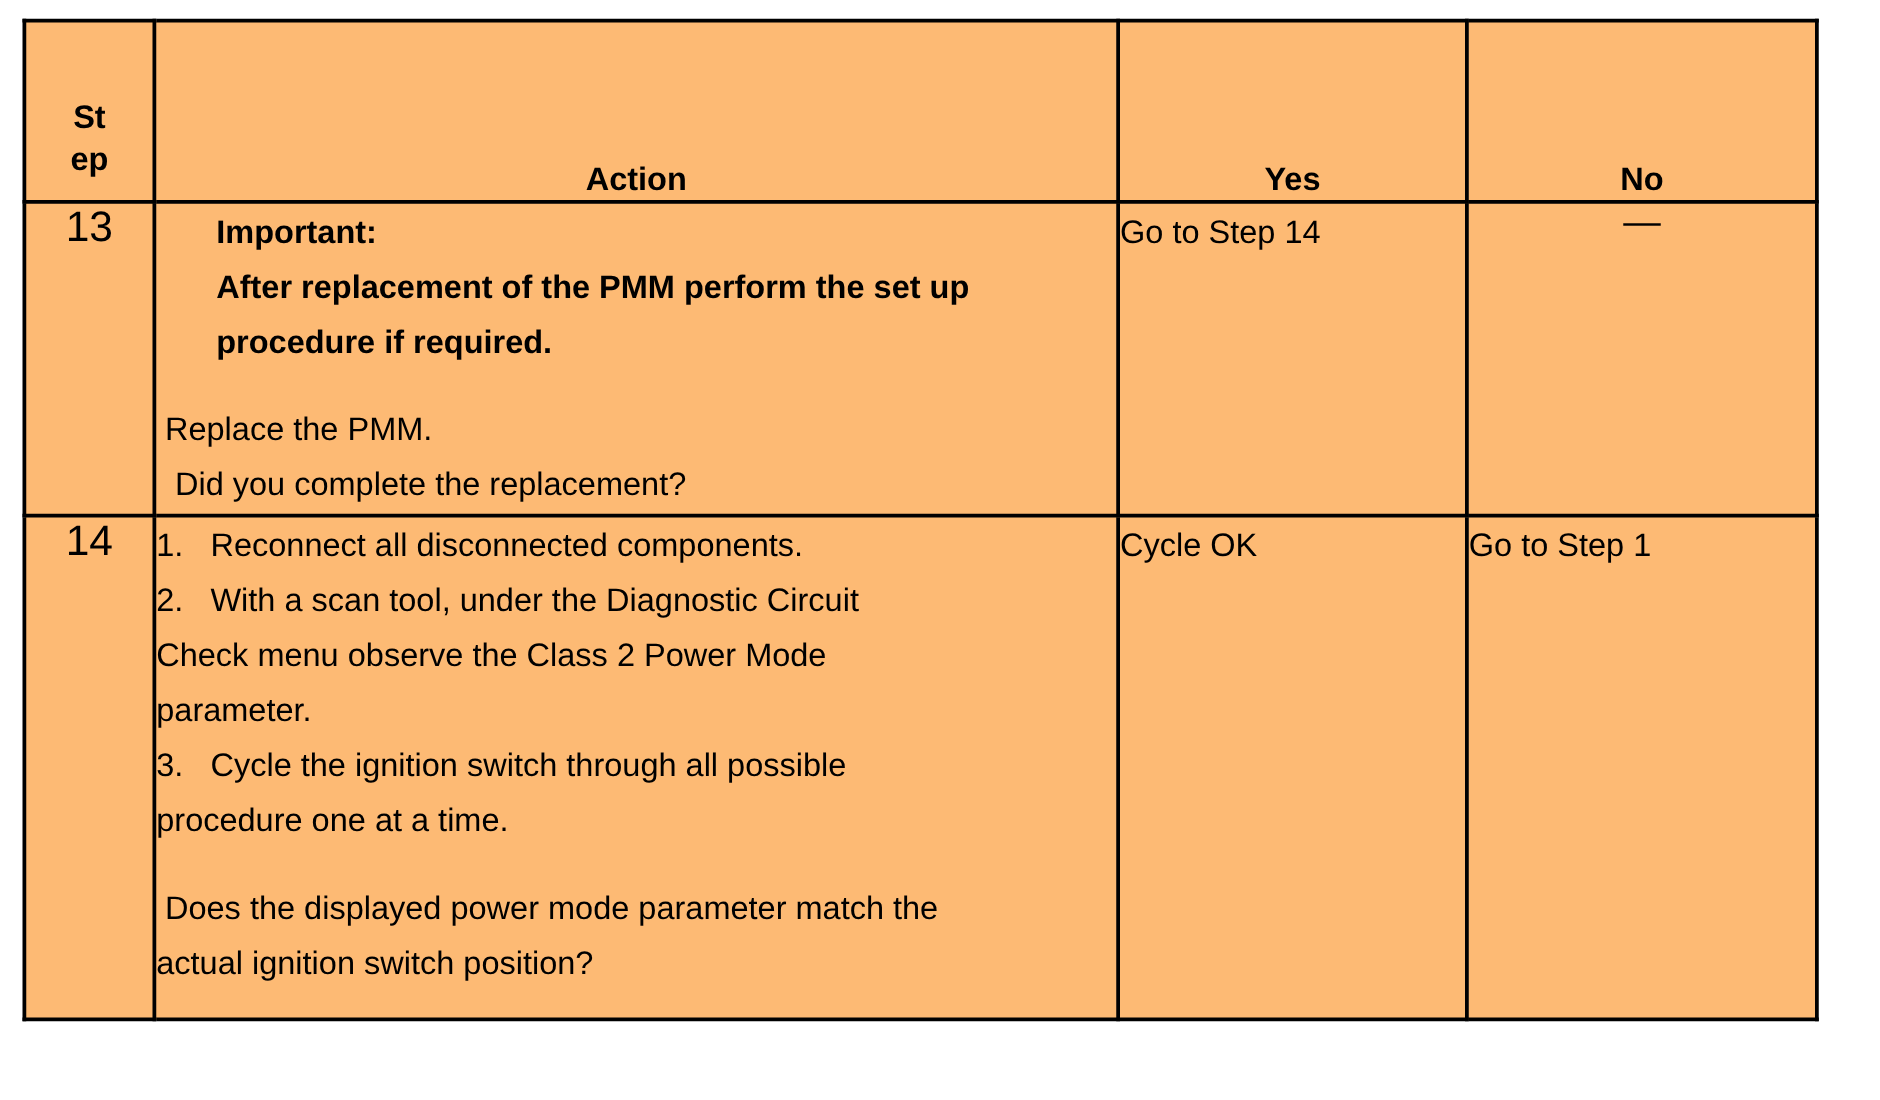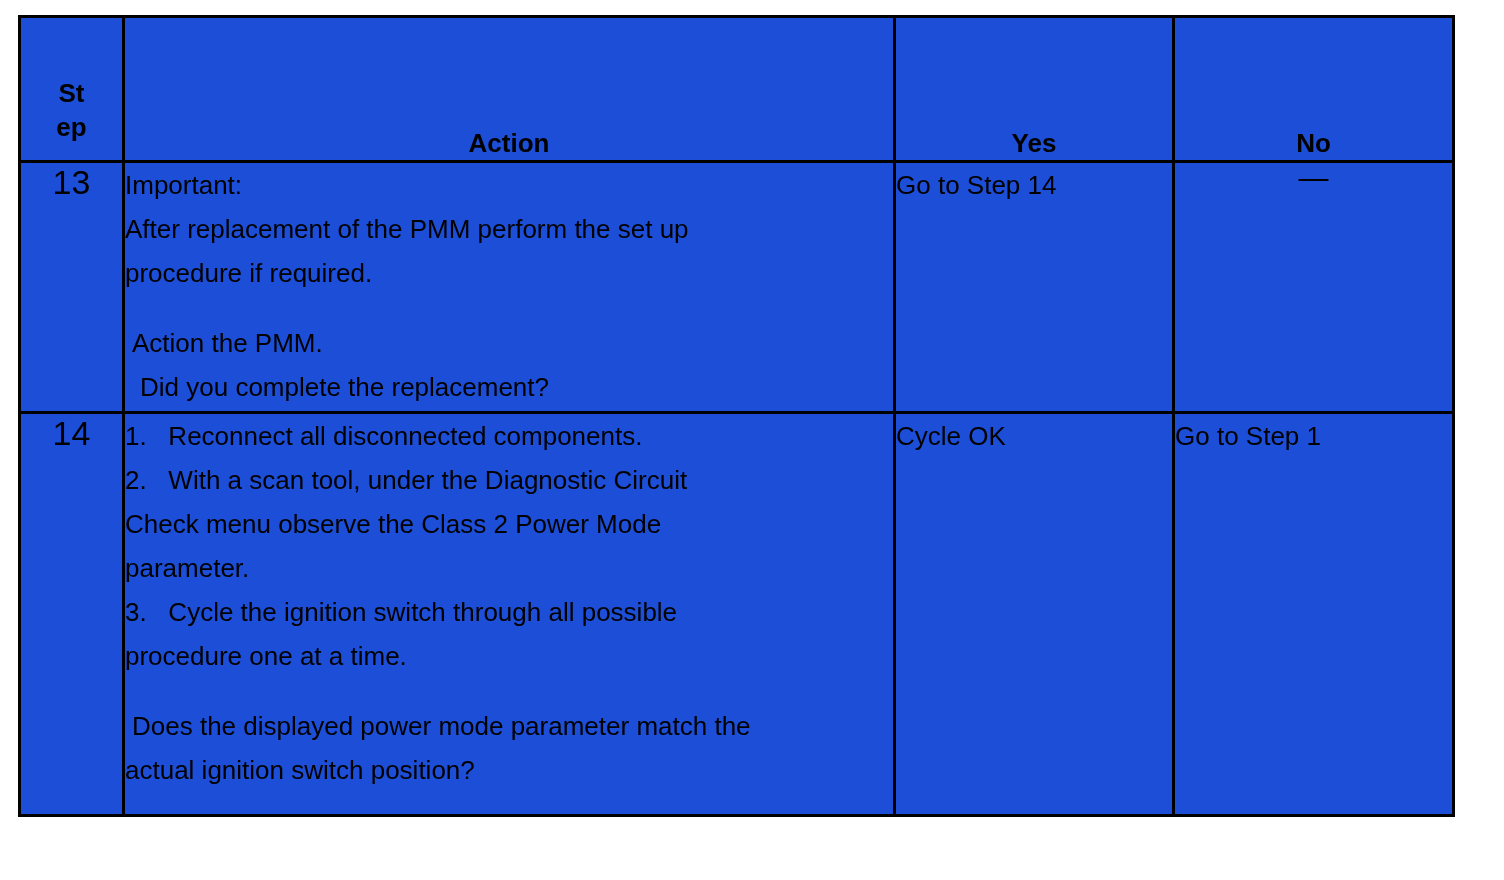--- a/index.html
+++ b/index.html
@@ -31,21 +31,21 @@
     width: 1434px;          
     border-collapse: collapse;
     table-layout: fixed;
     background: #ffffff;
   }
   .diag-table td,
   .diag-table th {
     border: 3px solid #000000;
     padding: 0;
     vertical-align: top;
-    background: #1d4ed8;
+    background: #fdba74;
   }
 
   
   .col-step   { width: 104px; }
   .col-action { width: 771px; }
   .col-yes    { width: 279px; }
   .col-no     { width: 280px; }
 
   
   .hdr-row td {
@@ -77,21 +77,22 @@
     font-weight: normal;
   }
 
   .action-cell {
     vertical-align: top;
     font-size: 26px;
     line-height: 44px;
     padding: 14px 8px 10px 16px;
   }
   .action-cell .bold-block {
-    font-weight: normal;
+    font-weight: bold;
+    padding-left: 48px;
   }
   .action-cell .gap {
     height: 26px;
     line-height: 26px;
   }
   .action-cell .ind1 { padding-left: 7px; }
   .action-cell .ind2 { padding-left: 15px; }
   .line { white-space: pre; }
   .numbered { white-space: pre; }
 
@@ -156,21 +157,21 @@
 
       <tr class="row-13">
         <td class="step-cell">13</td>
         <td class="action-cell">
           <div class="bold-block">
             <div class="line">Important:</div>
             <div class="line">After replacement of the PMM perform the set up</div>
             <div class="line">procedure if required.</div>
           </div>
           <div class="gap"></div>
-          <div class="line ind1">Action the PMM.</div>
+          <div class="line ind1">Replace the PMM.</div>
           <div class="line ind2">Did you complete the replacement?</div>
         </td>
         <td class="ans-cell ans-bottom">Go to Step 14</td>
         <td class="ans-dash">
           <span class="dash-glyph">—</span>
         </td>
       </tr>
 
       <tr class="row-14">
         <td class="step-cell">14</td>

